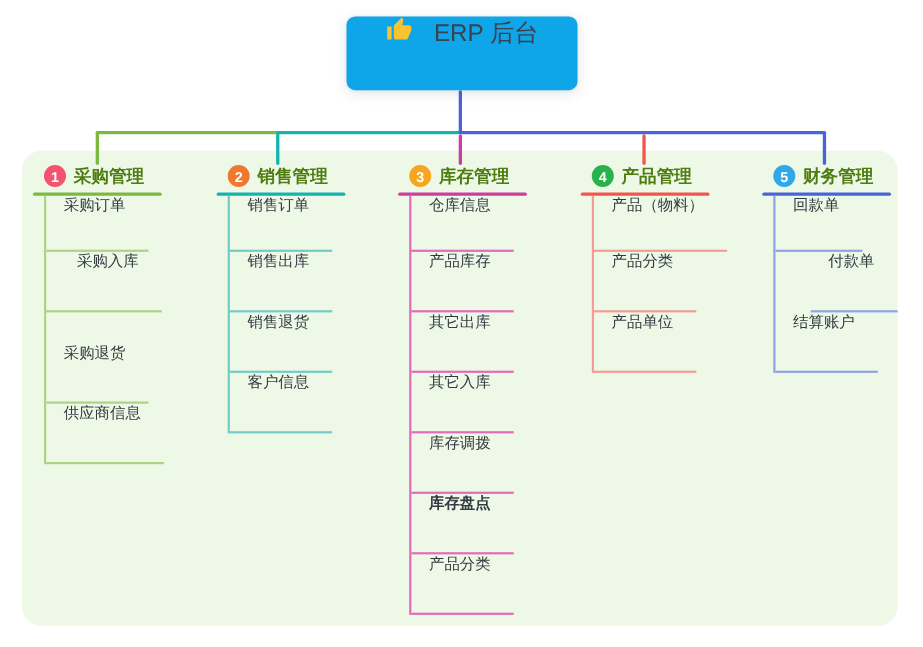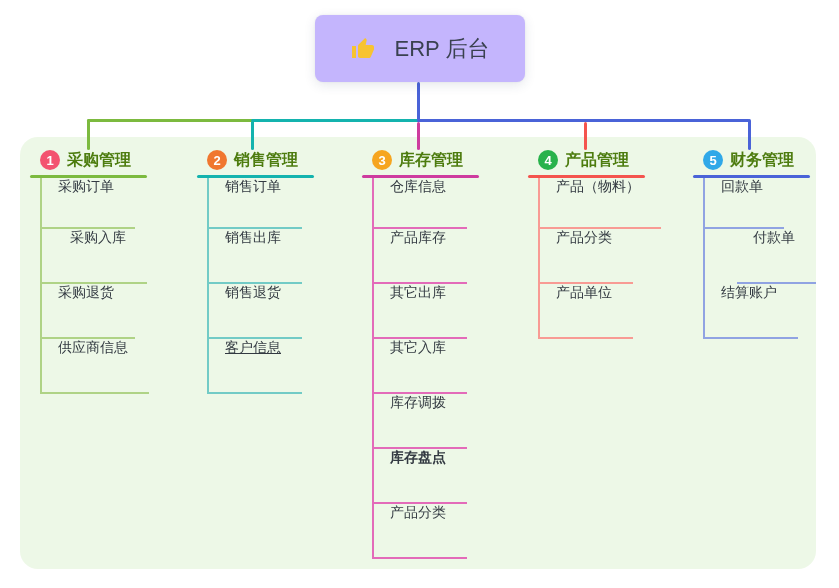--- a/index.html
+++ b/index.html
@@ -15,24 +15,24 @@
     position: absolute;
     left: 20px; top: 137px;
     width: 796px; height: 432px;
     background: #EDF8E7;
     border-radius: 18px;
   }
   .root-card {
     position: absolute;
     left: 315px; top: 15px;
     width: 210px; height: 67px;
-    background: #c4b5fd;
+    background: #0ea5e9;
     border-radius: 8px;
     box-shadow: 0 3px 12px rgba(40,60,90,0.12), 0 0 2px rgba(40,60,90,0.08);
-    display: flex; align-items: center; justify-content: center;
+    display: flex; align-items: flex-start; justify-content: center;
     gap: 20px;
     font-size: 22px;
     color: #3A4150;
     font-weight: 500;
     cursor: default;
     z-index: 5;
   }
   .line { position: absolute; border-radius: 2px; }
   .branch-col { position: absolute; top: 148px; z-index: 2; }
   .label-row {
@@ -93,21 +93,21 @@
       <span class="branch-label">采购管理</span>
     </div>
     <div class="branch-underline" style="background: rgb(124, 186, 63);"></div>
     <div class="children" style="border-left-color: rgb(175, 211, 134);">
           <div class="child" style="border-bottom-color: rgb(175, 211, 134);">
             <span>采购订单</span>
           </div>
           <div class="child" style="border-bottom-color: rgb(175, 211, 134); padding-left: 28px;">
             <span>采购入库</span>
           </div>
-          <div class="child" style="border-bottom-color: rgb(175, 211, 134);">
+          <div class="child" style="border-bottom-color: rgb(175, 211, 134); margin-top: 28px;">
             <span>采购退货</span>
           </div>
           <div class="child" style="border-bottom-color: rgb(175, 211, 134);">
             <span>供应商信息</span>
           </div>
         </div>
   </div>
 
   <div class="branch-col" style="left: 197px;">
     <div class="label-row">
@@ -118,21 +118,21 @@
     <div class="children" style="border-left-color: rgb(114, 203, 198);">
           <div class="child" style="border-bottom-color: rgb(114, 203, 198);">
             <span>销售订单</span>
           </div>
           <div class="child" style="border-bottom-color: rgb(114, 203, 198);">
             <span>销售出库</span>
           </div>
           <div class="child" style="border-bottom-color: rgb(114, 203, 198);">
             <span>销售退货</span>
           </div>
-          <div class="child" style="border-bottom-color: rgb(114, 203, 198); text-decoration: underline;">
+          <div class="child" style="border-bottom-color: rgb(114, 203, 198);">
             <span>客户信息</span>
           </div>
         </div>
   </div>
 
   <div class="branch-col" style="left: 362px;">
     <div class="label-row">
       <span class="badge" style="background: rgb(246, 165, 31);">3</span>
       <span class="branch-label">库存管理</span>
     </div>

